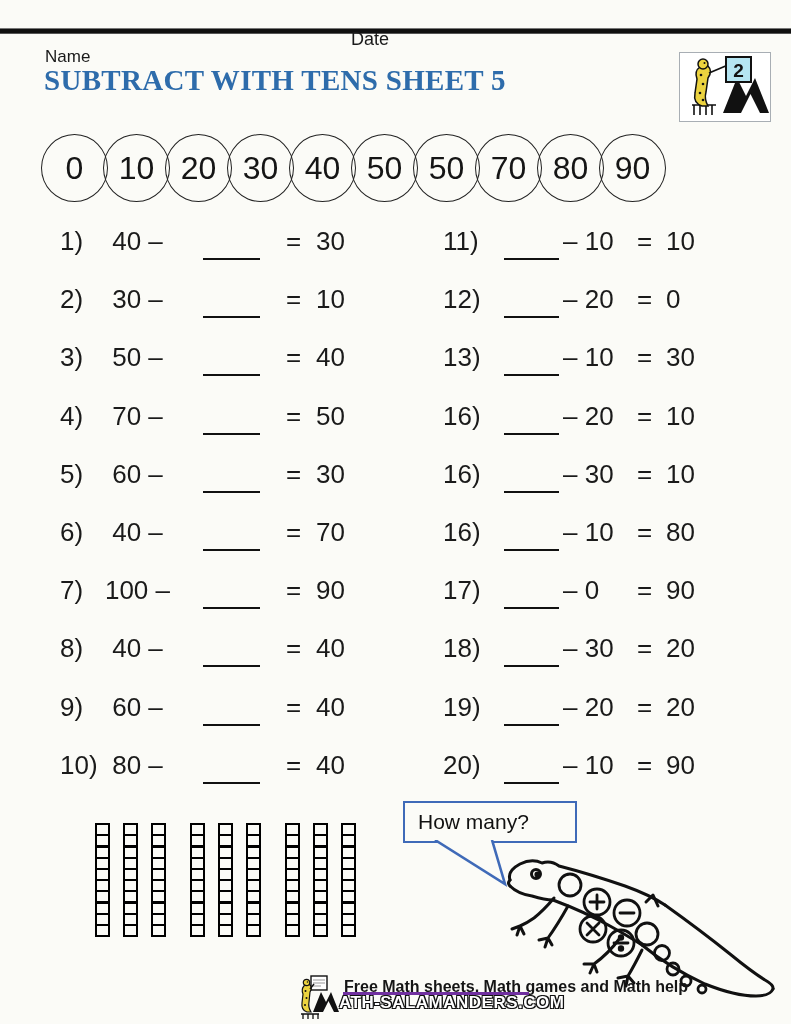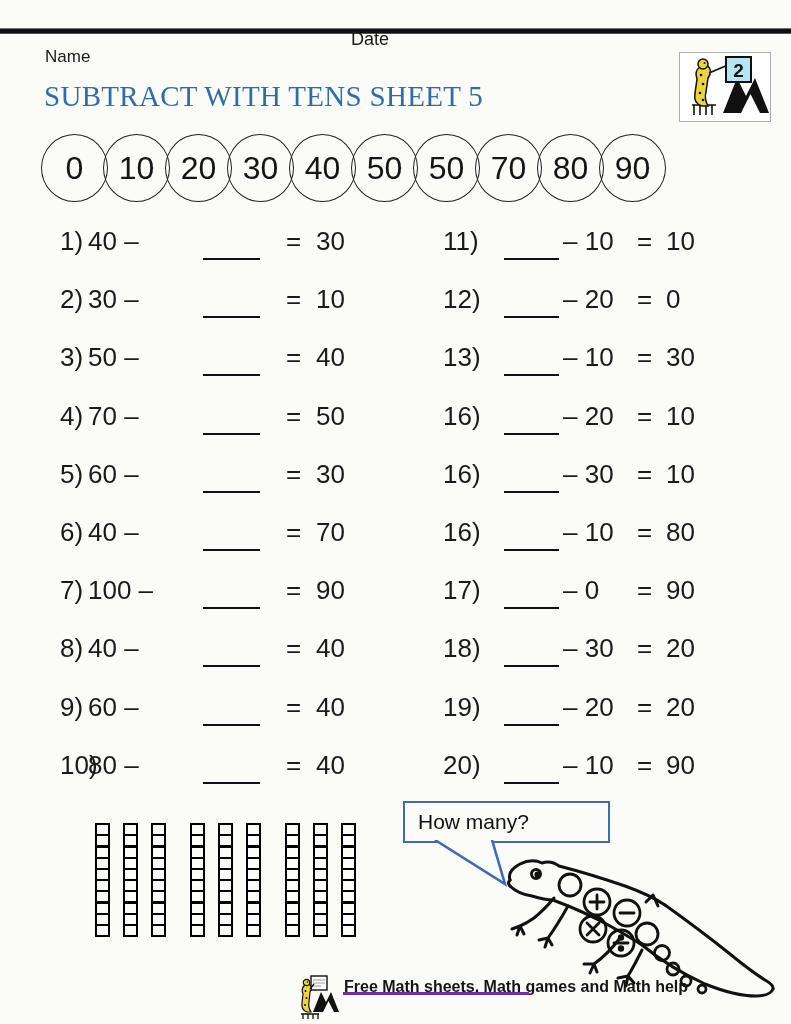--- a/index.html
+++ b/index.html
@@ -7,59 +7,59 @@
   .page{position:relative;width:791px;height:1024px;background:#fbfbf7;overflow:hidden;
         font-family:"Liberation Sans",sans-serif;color:#1a1a1a;}
 
   
   .top-rule{position:absolute;left:0;top:28px;width:791px;height:6px;
     background:linear-gradient(#777 0 1px,#101010 1px 5px,#555 5px 6px);}
 
   
   .name-label{position:absolute;left:45px;top:47px;font-size:17px;}
   .date-label{position:absolute;left:315px;top:29px;font-size:18px;margin-left:36px;}
-  .sheet-title{position:absolute;left:44px;top:80px;font-family:"Liberation Serif",serif;
-    font-size:29px;letter-spacing:.3px;color:#2e6cab;white-space:nowrap;}
+  .sheet-title{position:absolute;left:44px;top:64px;font-family:"Liberation Serif",serif;
+    font-size:29px;letter-spacing:.3px;color:#2e6cab;white-space:nowrap;font-weight:bold;}
   .logo-box{position:absolute;left:679px;top:52px;width:92px;height:70px;background:#fff;
     border:1px solid #a8aeb4;box-sizing:border-box;}
 
   
   .number-line{position:absolute;left:41px;top:134px;display:flex;}
   .numcircle{flex:none;width:67px;height:68px;border:1.8px solid #222;border-radius:50%;
     margin-left:-5px;display:flex;align-items:center;justify-content:center;
     font-size:32px;color:#151515;box-sizing:border-box;background:transparent;}
   .numcircle:first-child{margin-left:0;}
   .numcircle.wide{width:90px;}
 
   
   .problems{position:absolute;left:0;top:212px;width:791px;}
   .pcol{position:absolute;left:0;top:0;width:791px;}
   .prow{position:relative;height:58.2px;font-size:26px;}
   .prow span{position:absolute;top:14px;line-height:30px;white-space:pre;}
   .prow .blank{top:10px;height:36px;border-bottom:2.4px solid #111;}
   .pl .qnum{left:60px;}
-  .pl .operand{left:88px;width:99px;text-align:left;}
+  .pl .operand{left:88px;width:99px;text-align:center;}
   .pl .blank{left:203px;width:57px;}
   .pl .eq{left:286px;}
   .pl .ans{left:316px;}
   .pr .qnum{left:443px;}
   .pr .blank{left:504px;width:55px;}
   .pr .after{left:563px;}
   .pr .eq{left:637px;}
   .pr .ans{left:666px;}
 
   
   .blocks{position:absolute;left:95px;top:823px;display:flex;}
   .rod{display:flex;flex-direction:column;margin-right:13px;}
   .rod.newgroup{margin-left:11px;}
   .cell{width:11px;height:9.4px;border:2.2px solid #000;margin-top:-2.2px;background:transparent;}
   .cell:first-child{margin-top:0;}
 
   
-  .bubble{position:absolute;left:403px;top:801px;width:207px;height:42px;box-sizing:border-box;
+  .bubble{position:absolute;left:403px;top:801px;width:174px;height:42px;box-sizing:border-box;
     border:2.6px solid #3f6ab8;background:#fbfbf7;}
   .bubble-text{position:absolute;left:13px;top:7px;font-size:21px;color:#111;}
   .bubble-tail{position:absolute;left:420px;top:840px;width:100px;height:48px;}
 
   .salamander{position:absolute;left:490px;top:850px;width:290px;height:148px;}
 
   
   .footer-icon{position:absolute;left:297px;top:974px;width:42px;height:46px;}
   .footer-tagline{position:absolute;left:344px;top:978px;font-size:16px;font-weight:bold;color:#151515;}
   .footer-underline{position:absolute;left:343px;top:992px;width:186px;height:2.6px;background:#7030a0;}
@@ -428,14 +428,15 @@
     <path d="M7 12 Q4 15 6 20 L5 29 Q4 36 10 38 L14 38 Q11 33 12 28 L13 18 Q16 13 12 10 Q9 8 7 12 Z" fill="#ecd33f" stroke="#111" stroke-width="1.2"></path>
     <circle cx="9.5" cy="8.5" r="3.2" fill="#ecd33f" stroke="#111" stroke-width="1.2"></circle>
     <circle cx="10.5" cy="8" r=".8" fill="#111"></circle>
     <path d="M13 15 L17 10" stroke="#111" stroke-width="1.4"></path>
     <circle cx="8.5" cy="17" r="1" fill="#111"></circle>
     <circle cx="9.5" cy="24" r="1" fill="#111"></circle>
     <circle cx="8" cy="31" r="1" fill="#111"></circle>
   </svg>
   <div class="footer-tagline">Free Math sheets, Math games and Math help</div>
   <div class="footer-underline"></div>
+  <div class="footer-site">ATH-SALAMANDERS.COM</div>
 
 </div>
 
 </body></html>

